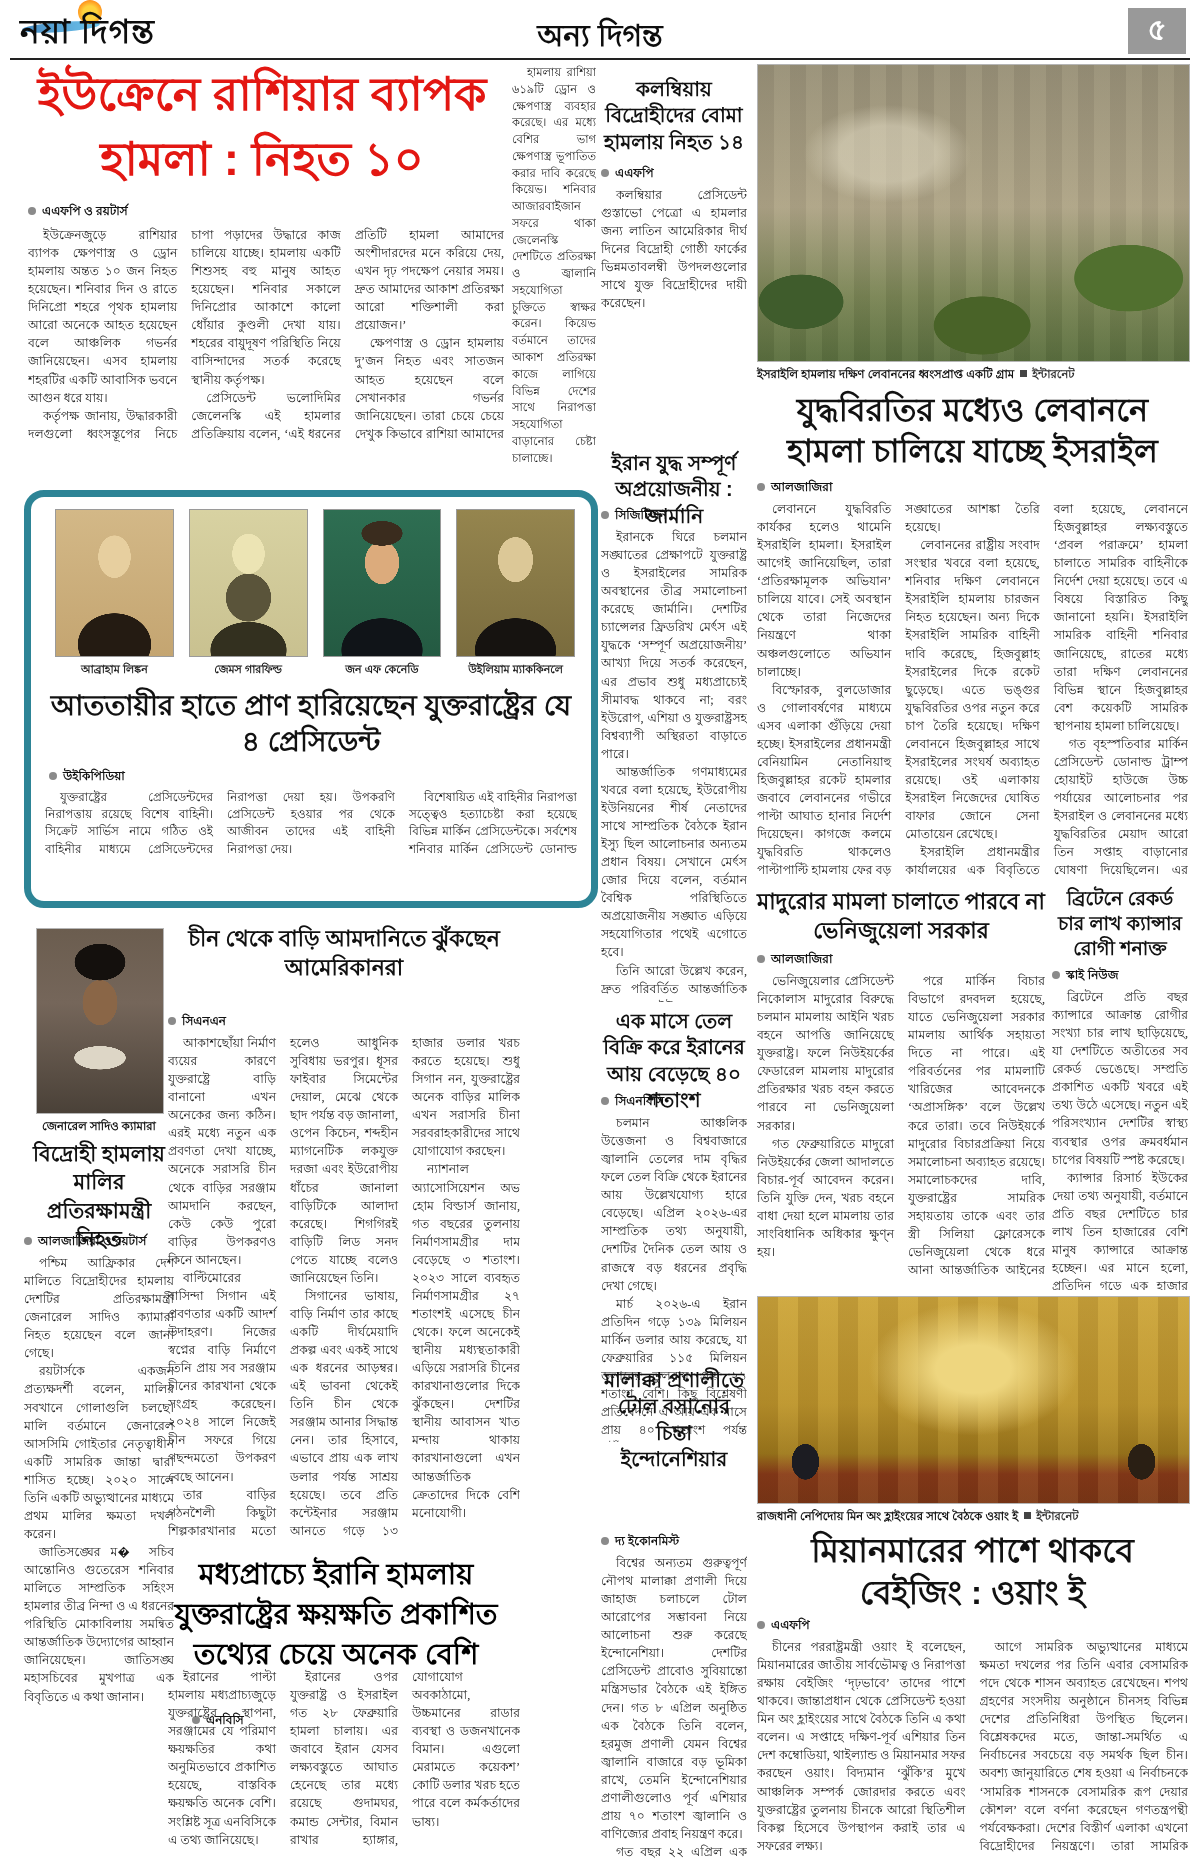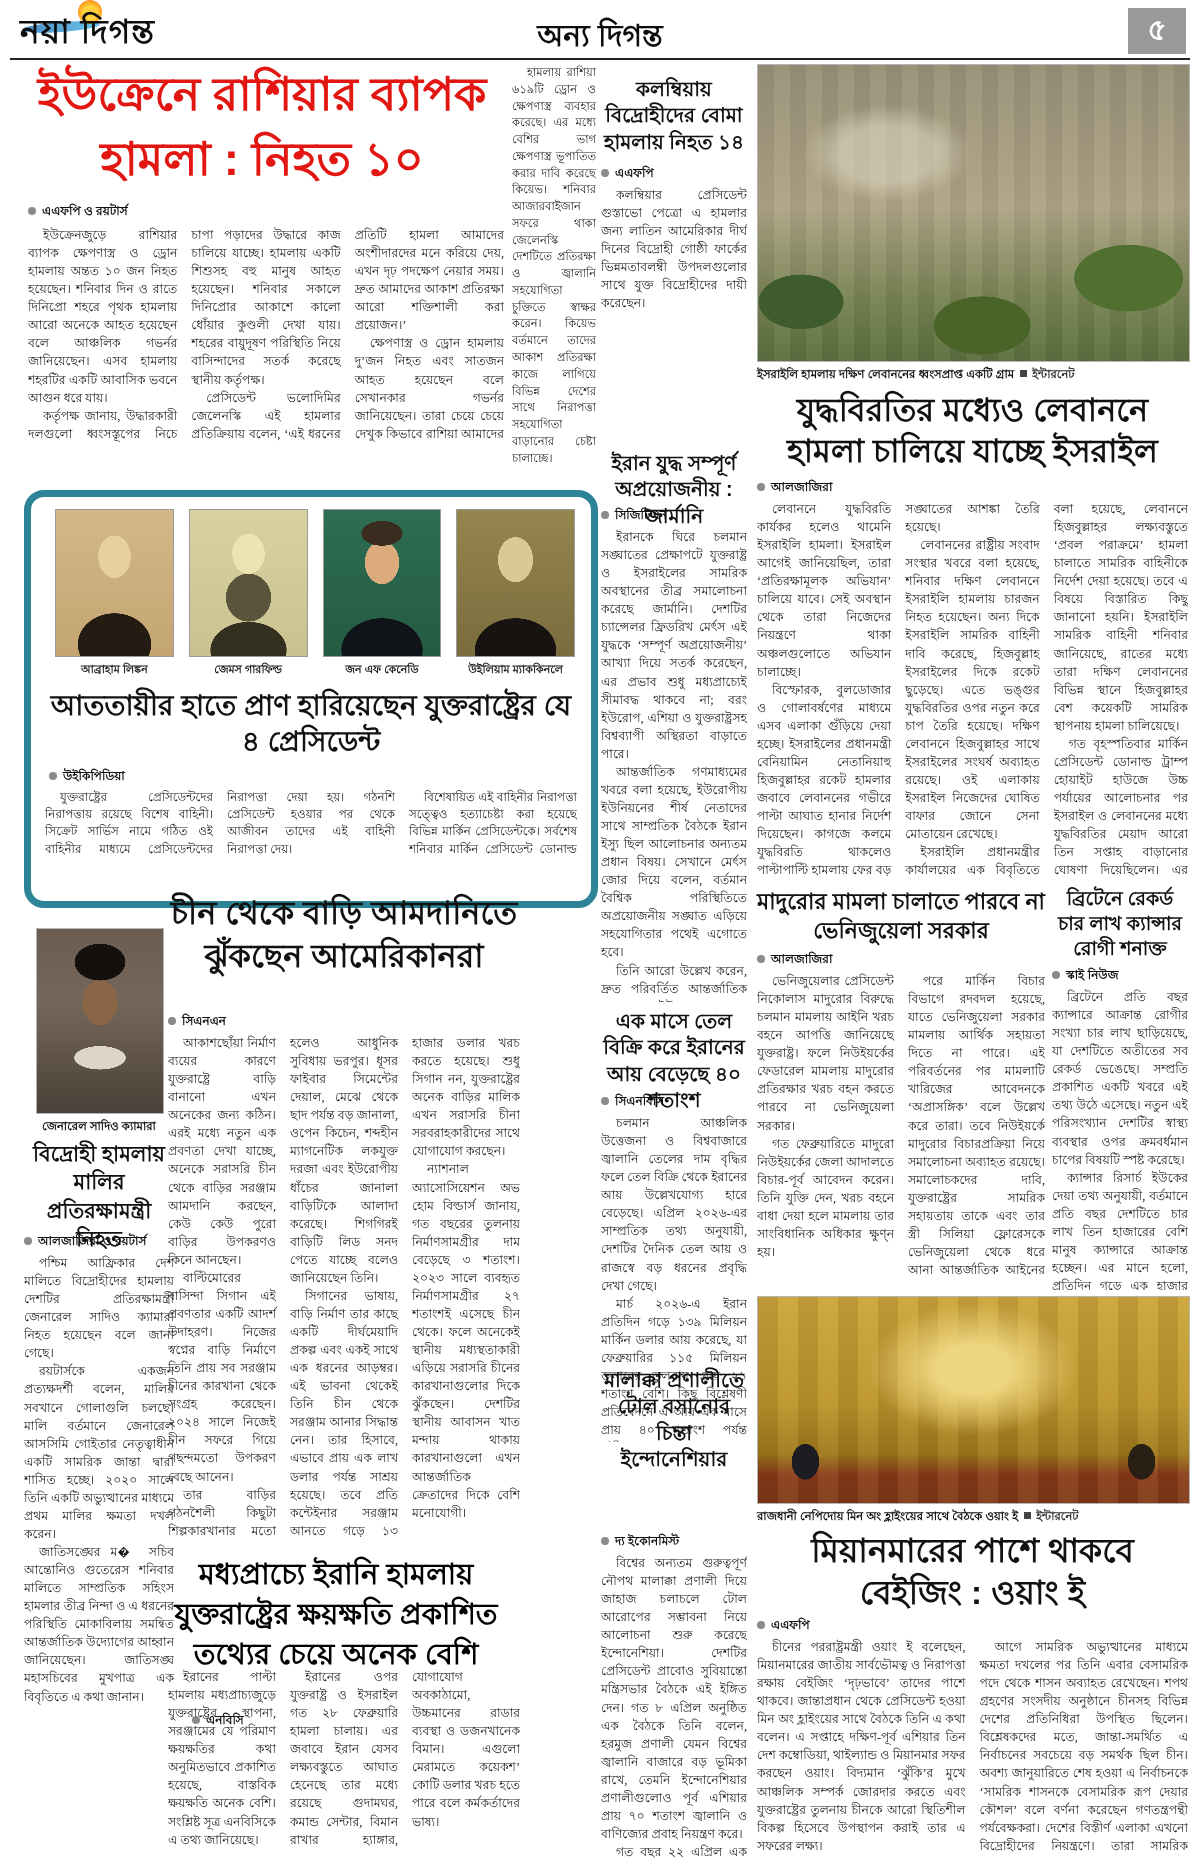--- a/index.html
+++ b/index.html
@@ -213,39 +213,39 @@
       <div class="p-cell">
         <div class="portrait p-mckinley"></div>
         <div class="p-name">উইলিয়াম ম্যাককিনলে</div>
       </div>
     </div>
     <div class="hl" style="font-size:28px;line-height:1.3;margin-top:8px;">আততায়ীর হাতে প্রাণ হারিয়েছেন যুক্তরাষ্ট্রের যে ৪ প্রেসিডেন্ট</div>
     <div class="byline" style="margin:6px 0 2px 4px;">
       <span class="dot"></span><span>উইকিপিডিয়া</span>
     </div>
     <div class="bt cols-3 clip" style="height:84px;font-size:11.8px;">
-      <p>যুক্তরাষ্ট্রের প্রেসিডেন্টদের নিরাপত্তায় রয়েছে বিশেষ বাহিনী। সিক্রেট সার্ভিস নামে গঠিত ওই বাহিনীর মাধ্যমে প্রেসিডেন্টদের নিরাপত্তা দেয়া হয়। গঠনশি প্রেসিডেন্ট হওয়ার পর থেকে আজীবন তাদের এই বাহিনী নিরাপত্তা দেয়।</p>
+      <p>যুক্তরাষ্ট্রের প্রেসিডেন্টদের নিরাপত্তায় রয়েছে বিশেষ বাহিনী। সিক্রেট সার্ভিস নামে গঠিত ওই বাহিনীর মাধ্যমে প্রেসিডেন্টদের নিরাপত্তা দেয়া হয়। উপকরণি প্রেসিডেন্ট হওয়ার পর থেকে আজীবন তাদের এই বাহিনী নিরাপত্তা দেয়।</p>
       <p>বিশেষায়িত এই বাহিনীর নিরাপত্তা সত্ত্বেও হত্যাচেষ্টা করা হয়েছে বিভিন্ন মার্কিন প্রেসিডেন্টকে। সর্বশেষ শনিবার মার্কিন প্রেসিডেন্ট ডোনাল্ড ট্রাম্পের ওপর হামলা চেষ্টার ঘটনা ঘটেছে। তিনি সুস্থ ও নিরাপদে আছেন। মার্কিন সংবাদমাধ্যম সিএনএন জানিয়েছে, যুক্তরাষ্ট্রের সাবেক চার প্রেসিডেন্ট হত্যার শিকার হয়েছিলেন। এ ছাড়া আরো অনেক প্রেসিডেন্ট বিভিন্ন সময়ে মারাত্মক সব প্রাণঘাতী হামলার মুখোমুখি হয়েছেন।</p>
 
     </div>
   </div>
 
   <div class="abs photo photo-camara" style="left:36px;top:928px;width:126px;height:184px;"></div>
   <div class="abs caption cap-center" style="left:24px;top:1118px;width:150px;">জেনারেল সাদিও ক্যামারা</div>
   <div class="abs hl" style="left:24px;top:1140px;width:150px;font-size:21px;line-height:1.35;">বিদ্রোহী হামলায় মালির প্রতিরক্ষামন্ত্রী নিহত</div>
   <div class="abs byline" style="left:24px;top:1232px;">
     <span class="dot"></span><span>আলজাজিরা ও রয়টার্স</span>
   </div>
   <div class="abs bt clip" style="left:24px;top:1254px;width:150px;height:608px;">
     <p>পশ্চিম আফ্রিকার দেশ মালিতে বিদ্রোহীদের হামলায় দেশটির প্রতিরক্ষামন্ত্রী জেনারেল সাদিও ক্যামারা নিহত হয়েছেন বলে জানা গেছে।</p>
     <p>রয়টার্সকে একজন প্রত্যক্ষদর্শী বলেন, মালির সবখানে গোলাগুলি চলছে। মালি বর্তমানে জেনারেল আসসিমি গোইতার নেতৃত্বাধীন একটি সামরিক জান্তা দ্বারা শাসিত হচ্ছে। ২০২০ সালে তিনি একটি অভ্যুত্থানের মাধ্যমে প্রথম মালির ক্ষমতা দখল করেন।</p>
     <p>জাতিসঙ্ঘের ম��াসচিব আন্তোনিও গুতেরেস শনিবার মালিতে সাম্প্রতিক সহিংস হামলার তীব্র নিন্দা ও এ ধরনের পরিস্থিতি মোকাবিলায় সমন্বিত আন্তর্জাতিক উদ্যোগের আহ্বান জানিয়েছেন। জাতিসঙ্ঘ মহাসচিবের মুখপাত্র এক বিবৃতিতে এ কথা জানান।</p>
   </div>
 
-  <div class="abs hl" style="left:168px;top:892px;width:352px;font-size:32px;line-height:1.33;">চীন থেকে বাড়ি আমদানিতে ঝুঁকছেন আমেরিকানরা</div>
+  <div class="abs hl" style="left:168px;top:924px;width:352px;font-size:22px;line-height:1.33;">চীন থেকে বাড়ি আমদানিতে ঝুঁকছেন আমেরিকানরা</div>
   <div class="abs byline" style="left:168px;top:1012px;">
     <span class="dot"></span><span>সিএনএন</span>
   </div>
   <div class="abs bt cols-3 clip" style="left:168px;top:1034px;width:352px;height:514px;">
     <p>আকাশছোঁয়া নির্মাণ ব্যয়ের কারণে যুক্তরাষ্ট্রে বাড়ি বানানো এখন অনেকের জন্য কঠিন। এরই মধ্যে নতুন এক প্রবণতা দেখা যাচ্ছে, অনেকে সরাসরি চীন থেকে বাড়ির সরঞ্জাম আমদানি করছেন, কেউ কেউ পুরো বাড়ির উপকরণও কিনে আনছেন।</p>
     <p>বাল্টিমোরের বাসিন্দা সিগান এই প্রবণতার একটি আদর্শ উদাহরণ। নিজের স্বপ্নের বাড়ি নির্মাণে তিনি প্রায় সব সরঞ্জাম চীনের কারখানা থেকে সংগ্রহ করেছেন। ২০২৪ সালে নিজেই চীন সফরে গিয়ে পছন্দমতো উপকরণ বেছে আনেন।</p>
     <p>তার বাড়ির গঠনশৈলী কিছুটা শিল্পকারখানার মতো হলেও আধুনিক সুবিধায় ভরপুর। ধূসর ফাইবার সিমেন্টের দেয়াল, মেঝে থেকে ছাদ পর্যন্ত বড় জানালা, ওপেন কিচেন, শব্দহীন ম্যাগনেটিক লকযুক্ত দরজা এবং ইউরোপীয় ধাঁচের জানালা বাড়িটিকে আলাদা করেছে। শিগগিরই বাড়িটি লিড সনদ পেতে যাচ্ছে বলেও জানিয়েছেন তিনি।</p>
     <p>সিগানের ভাষায়, বাড়ি নির্মাণ তার কাছে একটি দীর্ঘমেয়াদি প্রকল্প এবং একই সাথে এক ধরনের আড়ম্বর। এই ভাবনা থেকেই তিনি চীন থেকে সরঞ্জাম আনার সিদ্ধান্ত নেন। তার হিসাবে, এভাবে প্রায় এক লাখ ডলার পর্যন্ত সাশ্রয় হয়েছে। তবে প্রতি কন্টেইনার সরঞ্জাম আনতে গড়ে ১৩ হাজার ডলার খরচ করতে হয়েছে। শুধু সিগান নন, যুক্তরাষ্ট্রের অনেক বাড়ির মালিক এখন সরাসরি চীনা সরবরাহকারীদের সাথে যোগাযোগ করছেন।</p>
     <p>ন্যাশনাল অ্যাসোসিয়েশন অভ হোম বিল্ডার্স জানায়, গত বছরের তুলনায় নির্মাণসামগ্রীর দাম বেড়েছে ৩ শতাংশ। ২০২৩ সালে ব্যবহৃত নির্মাণসামগ্রীর ২৭ শতাংশই এসেছে চীন থেকে। ফলে অনেকেই স্থানীয় মধ্যস্থতাকারী এড়িয়ে সরাসরি চীনের কারখানাগুলোর দিকে ঝুঁকছেন। দেশটির স্থানীয় আবাসন খাত মন্দায় থাকায় কারখানাগুলো এখন আন্তর্জাতিক ক্রেতাদের দিকে বেশি মনোযোগী।</p>
   </div>

